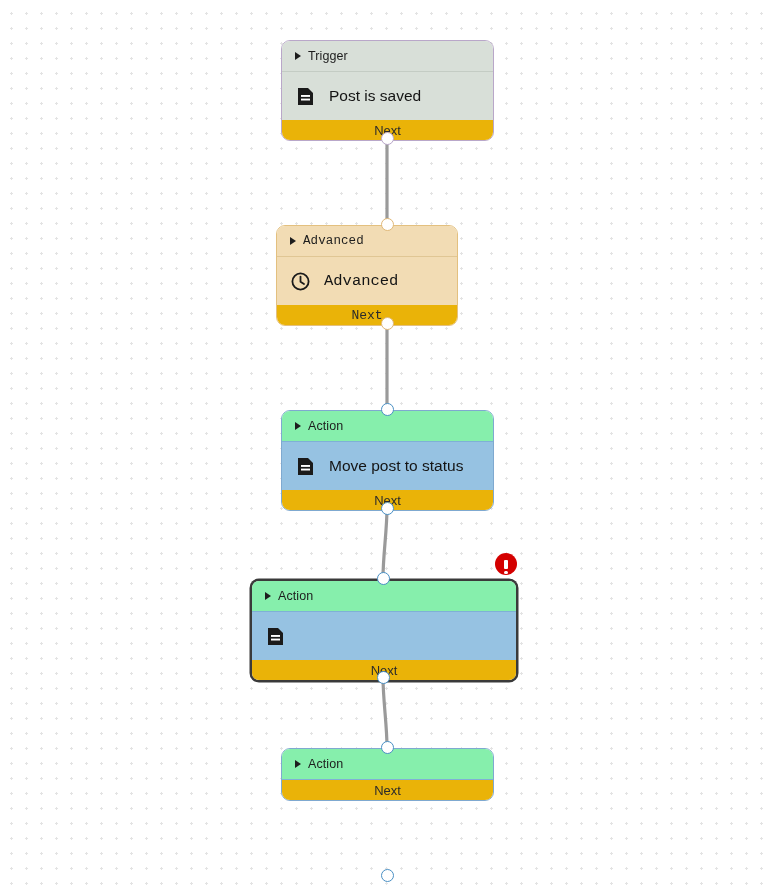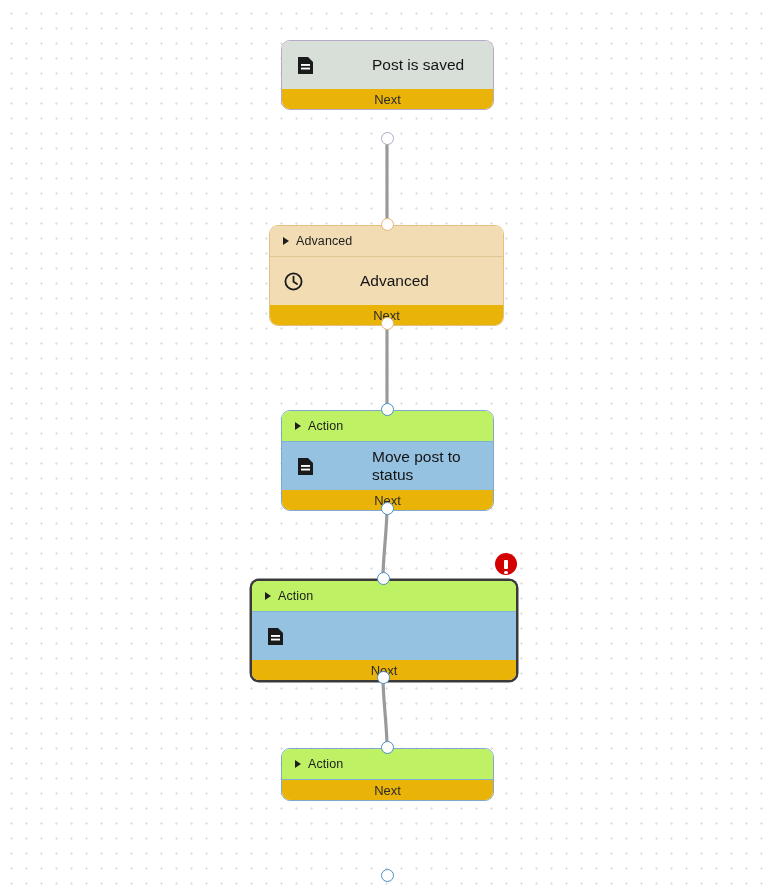--- a/index.html
+++ b/index.html
@@ -61,39 +61,38 @@
     height: 30px;
     display: flex;
     align-items: center;
     padding-left: 13px;
     font-size: 12.5px;
     color: #1d1d1d;
     letter-spacing: 0.1px;
   }
   .node.trigger .node-header { background: #d8dfd8; border-bottom: 1px solid #c4ccc4; }
   .node.advanced .node-header { background: #f2dcb4; border-bottom: 1px solid #e0c694; }
-  .node.action  .node-header { background: #bef264; border-bottom: 1px solid #7fb0d6; }
+  .node.action  .node-header { background: #86efac; border-bottom: 1px solid #7fb0d6; }
 
   .tri {
     width: 0; height: 0;
     border-left: 6px solid #1d1d1d;
     border-top: 4.5px solid transparent;
     border-bottom: 4.5px solid transparent;
     margin-right: 7px;
     flex: none;
   }
 
   .node-body {
     height: 48px;
     display: flex;
     align-items: center;
     padding-left: 13px;
     font-size: 15.5px;
     color: #141414;
-    gap: 43px;
   }
   .node.trigger .node-body { background: #d8dfd8; }
   .node.advanced .node-body { background: #f2dcb4; }
   .node.action  .node-body { background: #96c2e2; }
 
   .node-icon {
     width: 20px;
     height: 20px;
     flex: none;
     margin-right: 14px;
@@ -167,35 +166,39 @@
     <path d="M 387 138 L 387 224" stroke="#9a9a9a" stroke-width="3.2" fill="none" stroke-linecap="round"></path>
 
     <path d="M 387 323 L 387 409" stroke="#9a9a9a" stroke-width="3.2" fill="none" stroke-linecap="round"></path>
 
     <path d="M 387 508 C 387 530, 383 556, 383 578" stroke="#9a9a9a" stroke-width="3.2" fill="none" stroke-linecap="round"></path>
 
     <path d="M 383 677 C 383 700, 387 725, 387 747" stroke="#9a9a9a" stroke-width="3.2" fill="none" stroke-linecap="round"></path>
   </svg>
 
   <div class="node trigger" style="left:281px; top:40px; width:213px;">
+    <div class="node-header">
+      <span class="tri"></span>
+      <span>Trigger</span>
+    </div>
     <div class="node-body">
       <span class="node-icon">
         <svg width="17" height="19" viewBox="0 0 17 19">
           <path d="M1 1 h10 l5 5 v12 h-15 z" fill="#1a1a1a"></path>
           <rect x="4" y="8" width="9" height="1.9" fill="#ffffff"></rect>
           <rect x="4" y="11.6" width="9" height="1.9" fill="#ffffff"></rect>
         </svg>
       </span>
       <span>Post is saved</span>
     </div>
     <div class="node-footer">Next</div>
   </div>
   <div class="port purple" style="left:387px; top:138px;"></div>
 
-  <div class="node advanced" style="left:269px; top:225px; width:235px;">
+  <div class="node advanced" style="left:276px; top:225px; width:182px;font-family:Liberation Mono, monospace;">
     <div class="node-header">
       <span class="tri"></span>
       <span>Advanced</span>
     </div>
     <div class="node-body">
       <span class="node-icon">
         <svg width="19" height="19" viewBox="0 0 19 19">
           <circle cx="9.5" cy="9.5" r="8.1" fill="none" stroke="#1a1a1a" stroke-width="1.8"></circle>
           <path d="M9.5 4.6 V9.8 L13 12" fill="none" stroke="#1a1a1a" stroke-width="1.8" stroke-linecap="round" stroke-linejoin="round"></path>
         </svg>

